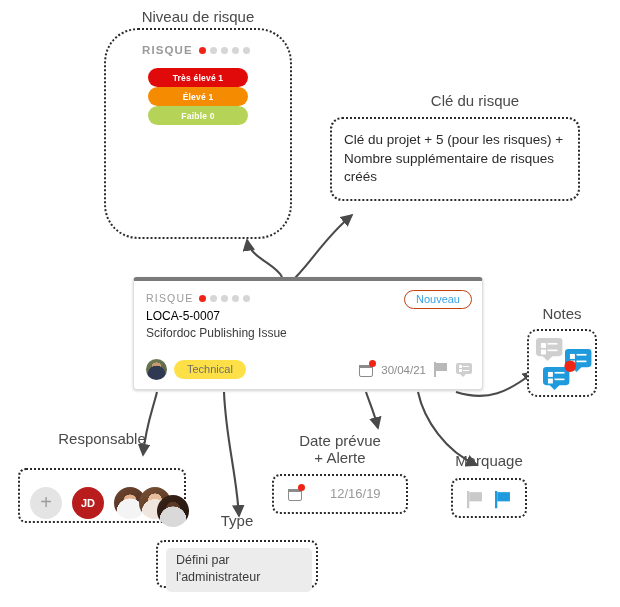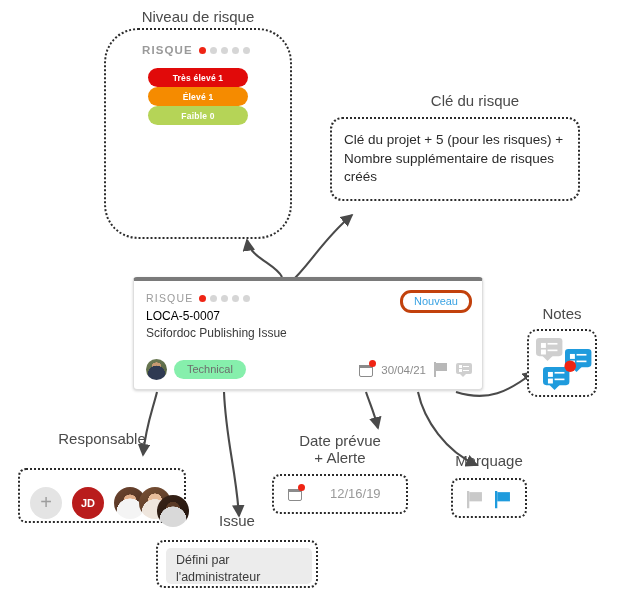--- a/index.html
+++ b/index.html
@@ -65,39 +65,39 @@
     background: #ffffff; border: 1px solid #dedede; border-radius: 4px;
     border-top: 4px solid #7a7a7a;
     box-shadow: 0 1px 3px rgba(0,0,0,.18);
   }
   #card-head { position: absolute; left: 12px; top: 11px; display: flex; align-items: center; gap: 6px; }
   #card-head .lbl { font-size: 10.5px; letter-spacing: 1.2px; color: #9a9a9a; font-weight: 400; }
   #card-key { position: absolute; left: 12px; top: 28px; font-size: 12px; color: #000000; }
   #card-title { position: absolute; left: 12px; top: 45px; font-size: 12px; color: #3b3b3b; }
   #nouveau {
     position: absolute; right: 10px; top: 9px;
-    border: 3px solid #c2410c; border-radius: 11px;
+    border: 1px solid #c2410c; border-radius: 11px;
     color: #3aa3e3; font-size: 11px; padding: 2px 11px 3px; background:#fff;
   }
   #card-foot {
     position: absolute; left: 12px; right: 10px; bottom: 9px;
     display: flex; align-items: center; justify-content: space-between;
   }
   .foot-left { display: flex; align-items: center; gap: 7px; }
   .foot-right { display: flex; align-items: center; gap: 8px; }
   .avatar-photo {
     width: 21px; height: 21px; border-radius: 50%;
     background:
       radial-gradient(circle at 50% 72%, #2f3a52 0 46%, transparent 47%),
       radial-gradient(circle at 50% 40%, #c79a72 0 30%, transparent 31%),
       linear-gradient(160deg, #6f7d56, #4e5c3c);
     background-color: #5a6a45;
   }
   .chip {
-    background: #86efac; color: #6d6d6d; font-size: 11px;
+    background: #fde047; color: #6d6d6d; font-size: 11px;
     border-radius: 11px; padding: 3px 13px 4px;
   }
   .date-txt { font-size: 11.5px; color: #8b8b8b; }
 
   
   .cal { position: relative; width: 14px; height: 14px; }
   .cal .body {
     position:absolute; left:0; top:2px; width:14px; height:12px;
     border:1.6px solid #8b8b8b; border-radius:2px; background:#fff;
   }
@@ -160,21 +160,21 @@
     margin-left:-14px; margin-top:16px; position:relative; z-index:3;
     background:
       radial-gradient(circle at 50% 78%, #d9d9d9 0 45%, transparent 46%),
       radial-gradient(circle at 50% 43%, #5a3a26 0 28%, transparent 29%),
       linear-gradient(150deg,#3a2418,#1e120c);
   }
 
   
   #type-box { left: 156px; top: 540px; width: 162px; height: 48px; border-radius: 8px; }
   #type-inner {
-    position:absolute; left:8px; top:6px; width:146px; height:36px;
+    position:absolute; left:8px; top:6px; width:146px; height:44px;
     background:#ececec; border-radius:5px;
     font-size:12.5px; color:#3b3b3b; padding:4px 10px; line-height:1.33;
   }
 
   
   #date-box { left: 272px; top: 474px; width: 136px; height: 40px; border-radius: 8px; }
   #date-row { position:absolute; left:14px; top:10px; display:flex; align-items:center; gap:28px; }
   #date-row .date-txt { font-size: 13px; color: #9a9a9a; }
 
   
@@ -314,21 +314,21 @@
   <div class="dashbox" id="resp-box">
     <div id="resp-row">
       <span class="av av-plus">+</span>
       <span class="av av-jd">JD</span>
       <span class="av av-p1"></span>
       <span class="av av-p2"></span>
       <span class="av av-p3"></span>
     </div>
   </div>
 
-  <div class="annot-title" style="left:156px; top:512px; width:162px;">Issue</div>
+  <div class="annot-title" style="left:156px; top:512px; width:162px;">Type</div>
   <div class="dashbox" id="type-box">
     <div id="type-inner">Défini par l'administrateur</div>
   </div>
 
   <div class="annot-title" style="left:272px; top:432px; width:136px;">Date prévue
 + Alerte</div>
   <div class="dashbox" id="date-box">
     <div id="date-row">
       <span class="cal">
         <span class="body"></span>

